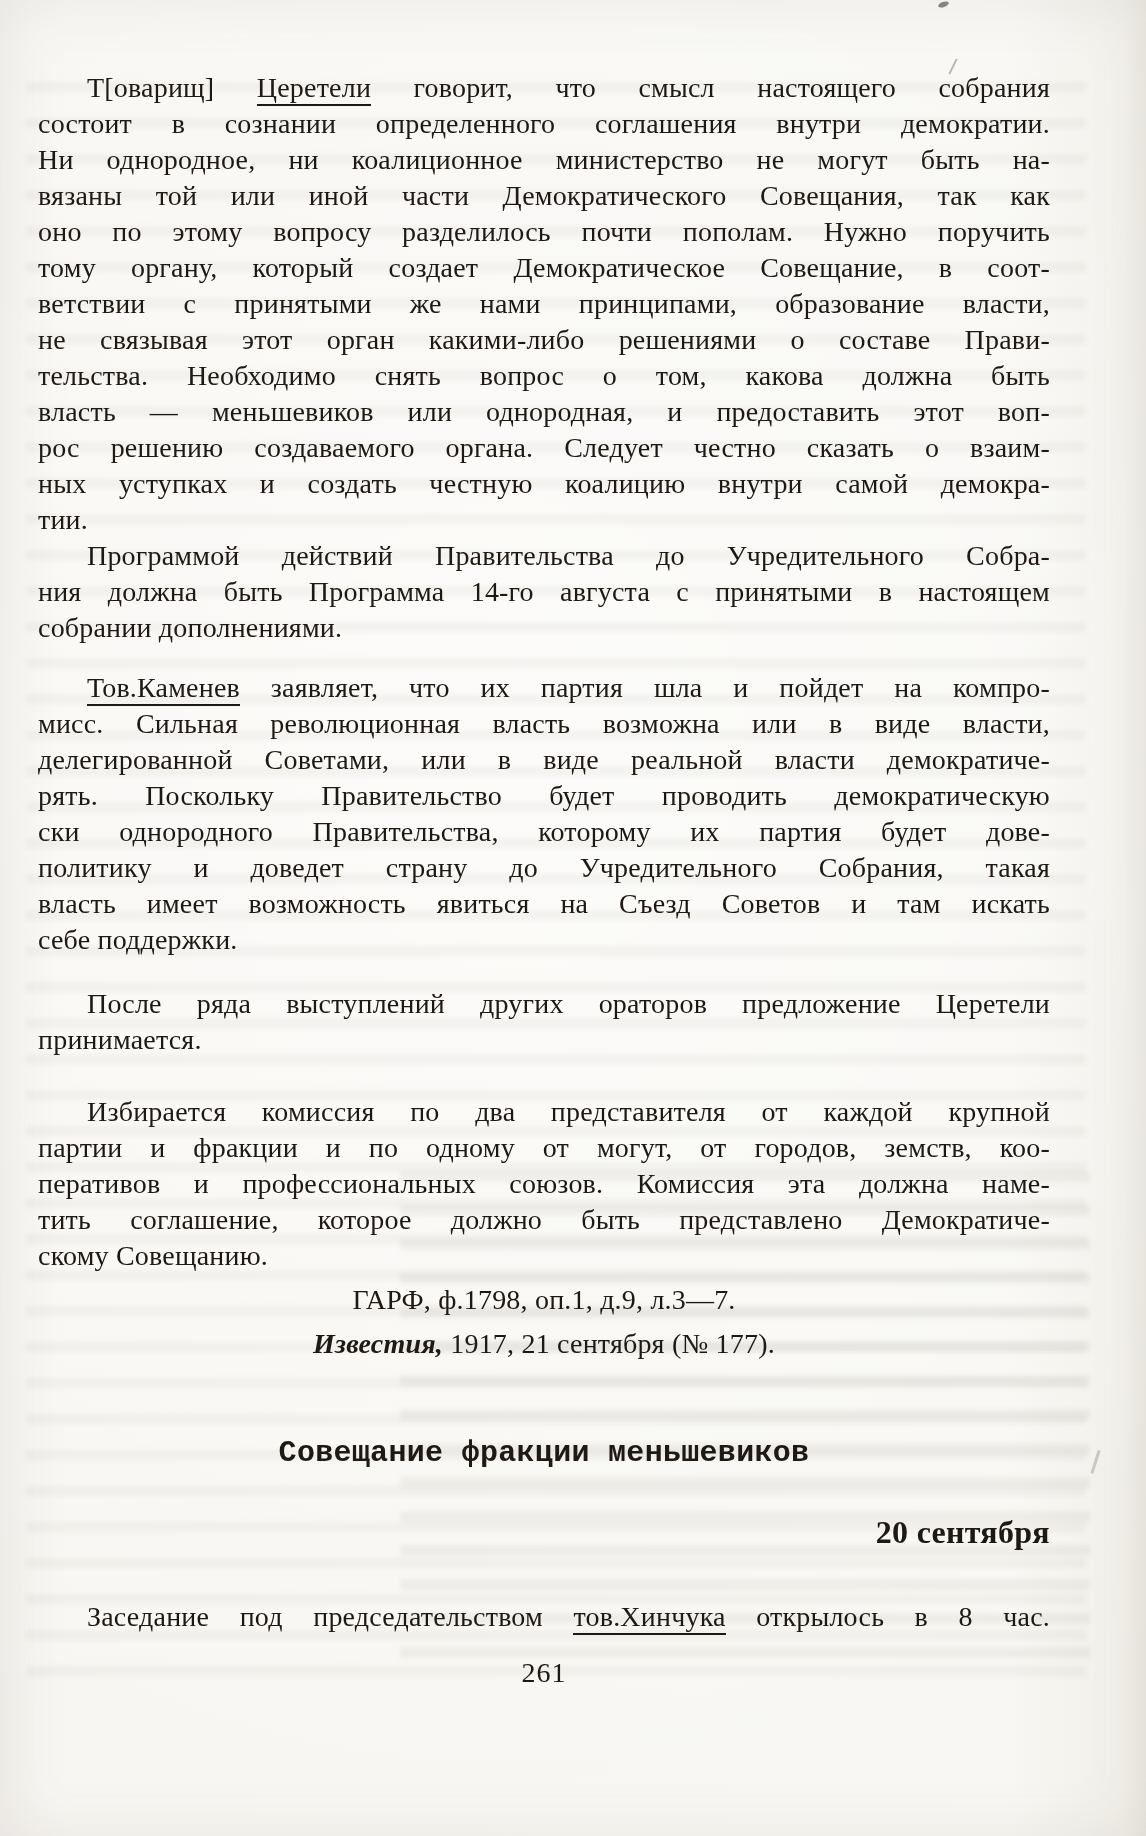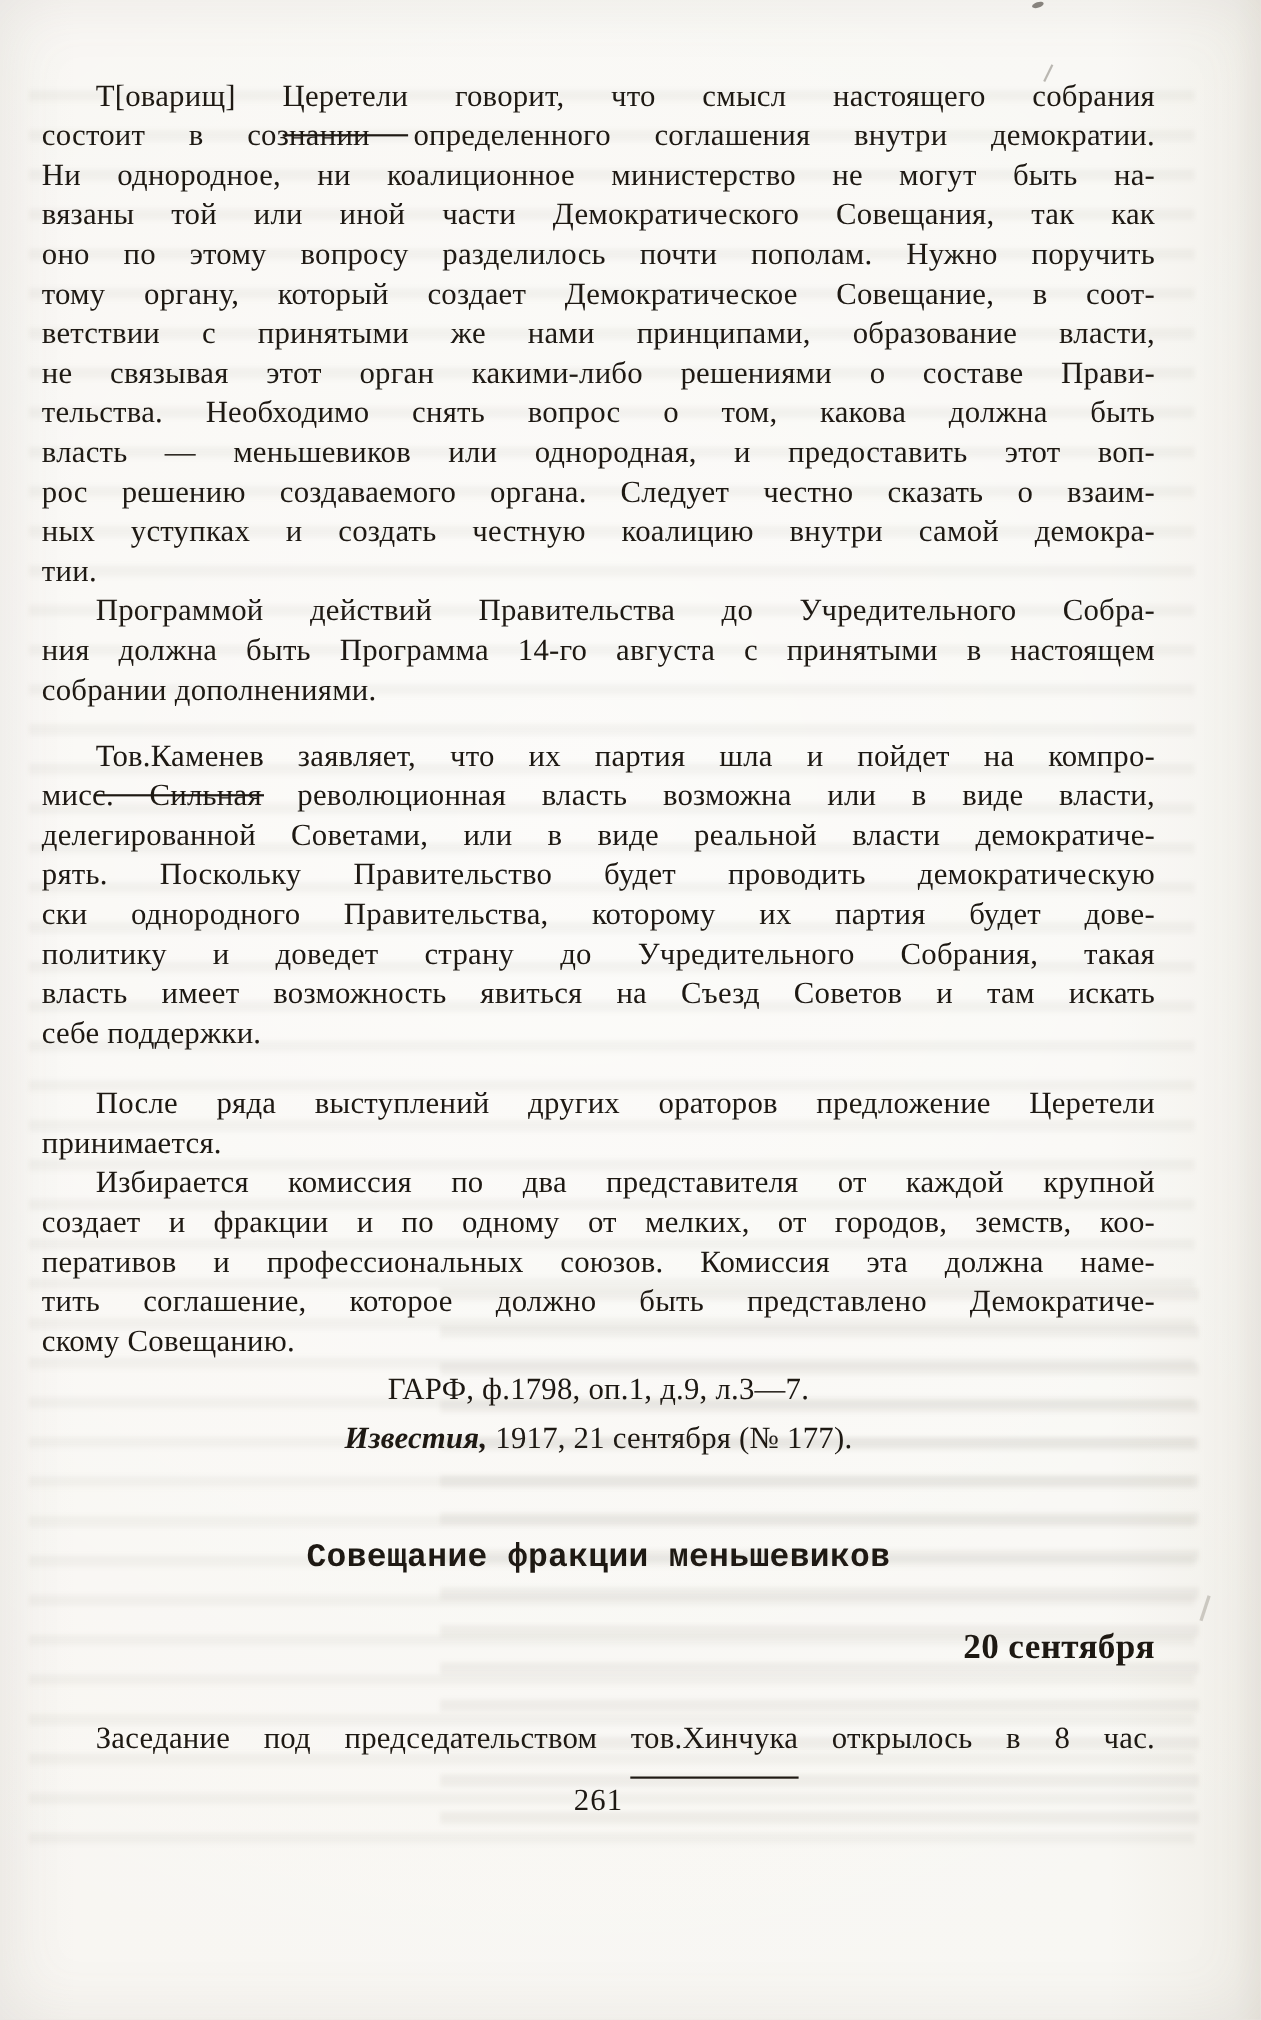--- a/index.html
+++ b/index.html
@@ -57,24 +57,24 @@
     width: 1012px;
   }
   .para {
     font-size: 28px;
     line-height: 36px;
     letter-spacing: 0.2px;
   }
   .line { text-align: justify; text-align-last: justify; }
   .line.first { padding-left: 49px; }
   .line.last { text-align-last: left; }
-  .u { border-bottom: 2.5px solid #1e1913; padding-bottom: 19px; }
+  .u { border-bottom: 2.5px solid #1e1913; padding-bottom: 1px; }
   .mt-kamenev   { margin-top: 24px; }
   .mt-resolution{ margin-top: 28px; }
-  .mt-commission{ }
+  .mt-commission{ margin-top: 36px; }
   .citation-line {
     margin-top: 8px;
     font-size: 28px;
     line-height: 36px;
     text-align: center;
     letter-spacing: 0.2px;
   }
   .bi { font-weight: bold; font-style: italic; }
   .heading {
     margin: 72px 0 0 0;
@@ -165,21 +165,21 @@
         <div class="line last">себе поддержки.</div>
       </div>
 
     <div class="para mt-resolution">
         <div class="line first">После ряда выступлений других ораторов предложение Церетели</div>
         <div class="line last">принимается.</div>
       </div>
 
     <div class="para mt-commission">
         <div class="line first">Избирается комиссия по два представителя от каждой крупной</div>
-        <div class="line">создает и фракции и по одному от мелких, от городов, земств, коо-</div>
+        <div class="line">партии и фракции и по одному от могут, от городов, земств, коо-</div>
         <div class="line">перативов и профессиональных союзов. Комиссия эта должна наме-</div>
         <div class="line">тить соглашение, которое должно быть представлено Демократиче-</div>
         <div class="line last">скому Совещанию.</div>
       </div>
 
     <div class="citation-line">
       <span>ГАРФ, ф.1798, оп.1, д.9, л.3—7.</span>
     </div>
 
     <div class="citation-line">

